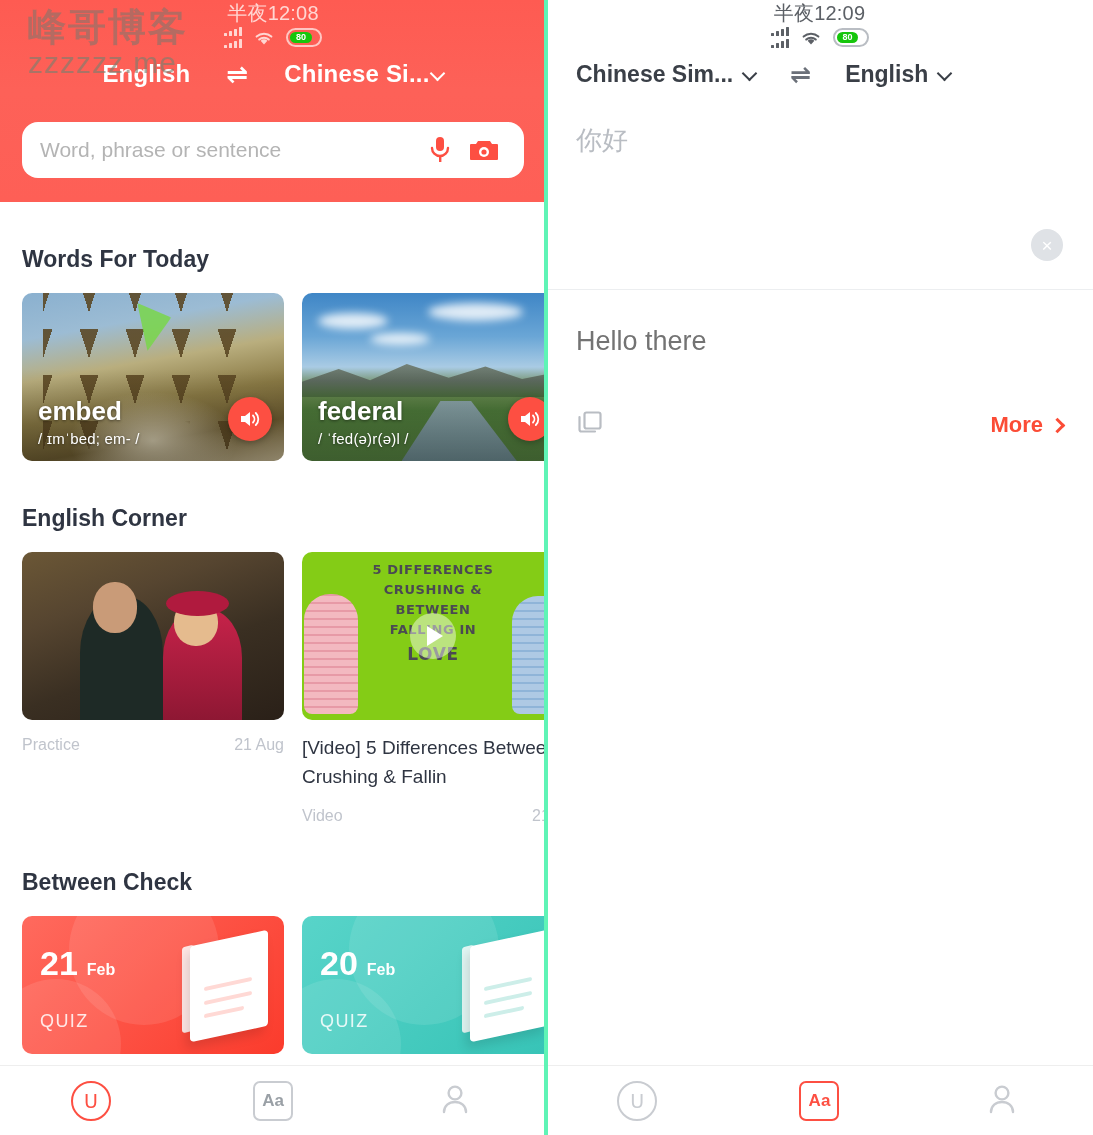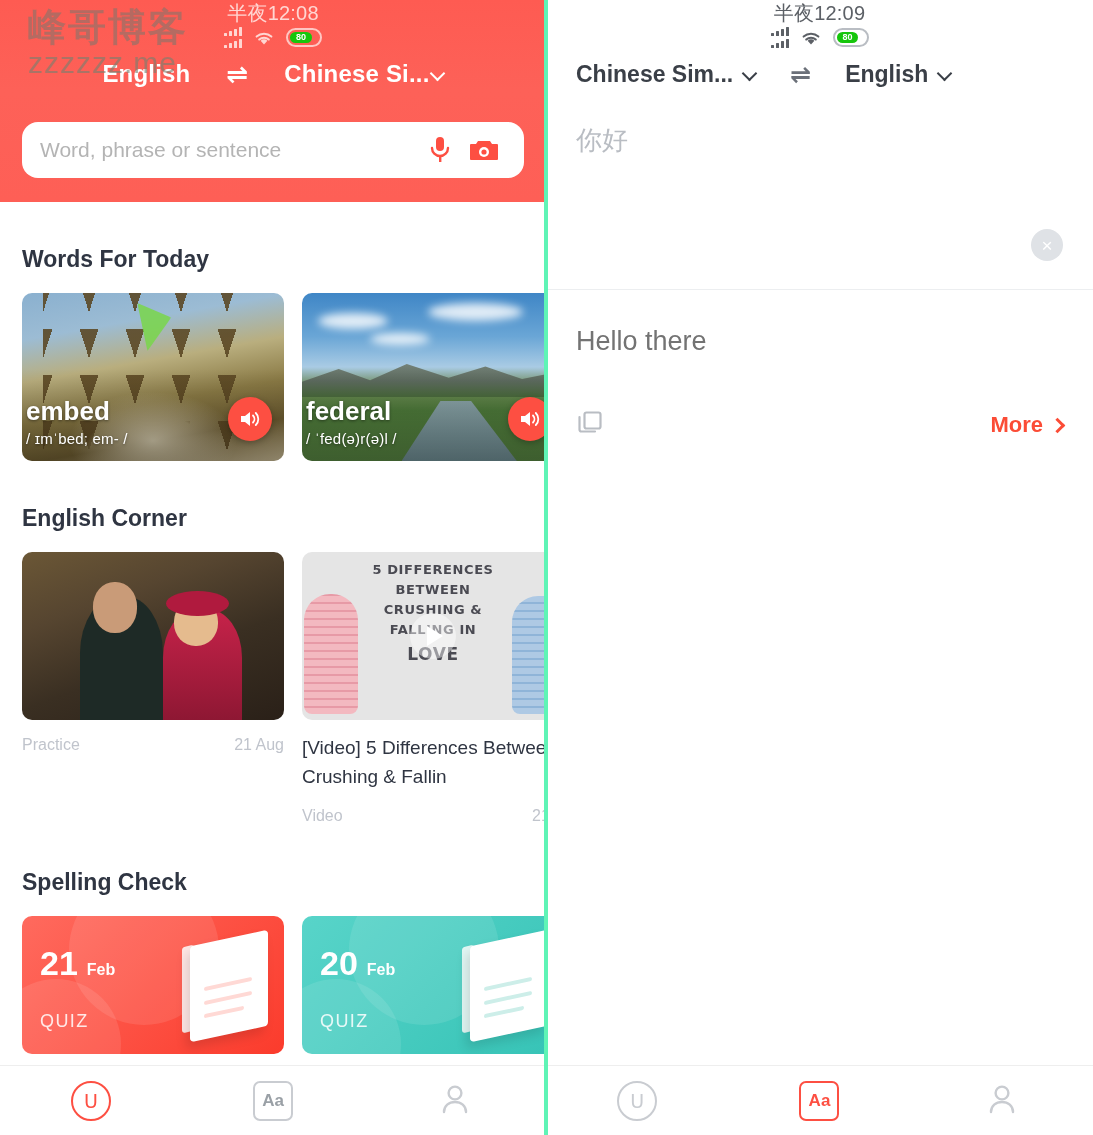--- a/index.html
+++ b/index.html
@@ -58,21 +58,21 @@
   .lbody { position:absolute; top:202px; left:0; width:546px; bottom:70px;
            overflow:hidden; background:#fff; }
   .sec-title { font-size:23px; font-weight:bold; color:#2f3542;
                margin:44px 0 20px 22px; }
   .hrow { display:flex; gap:18px; padding-left:22px; }
 
   .wcard { position:relative; width:262px; height:168px; border-radius:10px;
            overflow:hidden; flex:0 0 262px; }
   .wcard .shade { position:absolute; inset:0;
         background:linear-gradient(180deg,rgba(0,0,0,0) 45%,rgba(0,0,0,.28) 100%); }
-  .wcard .wtxt { position:absolute; left:4px; bottom:14px; color:#fff;
+  .wcard .wtxt { position:absolute; left:16px; bottom:14px; color:#fff;
                  text-shadow:0 1px 3px rgba(0,0,0,.45); }
   .wcard .wword { font-size:26px; font-weight:bold; line-height:1.1; }
   .wcard .wipa  { font-size:15px; margin-top:4px; letter-spacing:.2px; }
   .spk { position:absolute; right:12px; bottom:20px; width:44px; height:44px;
          border-radius:50%; background:#fd4f42; display:flex;
          align-items:center; justify-content:center;
          box-shadow:0 2px 6px rgba(0,0,0,.25); }
 
   
   .bg-eiffel { position:absolute; inset:0;
@@ -125,21 +125,21 @@
     background:#1e2a26; border-radius:46% 46% 0 0; }
   .bg-song .mhead { position:absolute; left:27%; bottom:52%; width:17%; height:30%;
     background:#c99b78; border-radius:48%; }
   .bg-song .woman { position:absolute; left:54%; bottom:0; width:30%; height:66%;
     background:linear-gradient(180deg,#c7234a 0%,#8e1733 100%); border-radius:44% 44% 0 0; }
   .bg-song .whead { position:absolute; left:58%; bottom:44%; width:17%; height:28%;
     background:#e5bb8e; border-radius:48%; }
   .bg-song .hat { position:absolute; left:55%; bottom:62%; width:24%; height:15%;
     background:#b01a3e; border-radius:50%; }
   
-  .bg-video { position:absolute; inset:0; background:#e5e5e5; }
+  .bg-video { position:absolute; inset:0; background:#84cc16; }
   .bg-video .vtext { position:absolute; left:0; right:0; top:8px; text-align:center;
     color:#4a4a52; font-size:13px; line-height:1.55; font-weight:bold;
     letter-spacing:.6px; font-family:"DejaVu Sans",sans-serif; }
   .bg-video .vtext .big { font-size:17px; }
   .bg-video .figL { position:absolute; left:2px; bottom:6px; width:54px; height:120px;
     background:repeating-linear-gradient(0deg,#f3b9c0 0 6px,#e79aa6 6px 8px);
     border-radius:26px 26px 8px 8px; }
   .bg-video .figR { position:absolute; right:-6px; bottom:6px; width:58px; height:118px;
     background:repeating-linear-gradient(0deg,#aec9e4 0 6px,#8fb4d8 6px 8px);
     border-radius:26px 26px 8px 8px; }
@@ -336,41 +336,41 @@
           <div class="meta">
             <span>Practice</span>
             <span>21 Aug</span>
           </div>
         </div>
         <div class="ecard">
           <div class="thumb">
             <div class="bg-video">
               <div class="vtext">
                 <div>5 DIFFERENCES</div>
+                <div>CRUSHING &amp;</div>
                 <div>BETWEEN</div>
-                <div>CRUSHING &amp;</div>
                 <div>FALLING IN</div>
                 <div class="big">LOVE</div>
               </div>
               <span class="figL"></span>
                 <span class="figR"></span>
             </div>
             <div class="playbtn">
                 <span class="tri"></span>
               </div>
           </div>
           <div class="cap">[Video] 5 Differences Between Crushing &amp; Fallin</div>
           <div class="meta">
             <span>Video</span>
             <span>21 F</span>
           </div>
         </div>
       </div>
 
-      <div class="sec-title">Spelling Check</div>
+      <div class="sec-title">Between Check</div>
       <div class="hrow">
         <div class="qcard red">
           <span class="blob" style="left:18%;top:-30%;width:150px;height:150px;"></span>
           <span class="blob" style="left:-12%;bottom:-40%;width:130px;height:130px;"></span>
           <div class="qdate">
             <span class="dnum">21</span>
             <span class="dmon">Feb</span>
           </div>
           <div class="qlabel">QUIZ</div>
           <div class="qnote">

